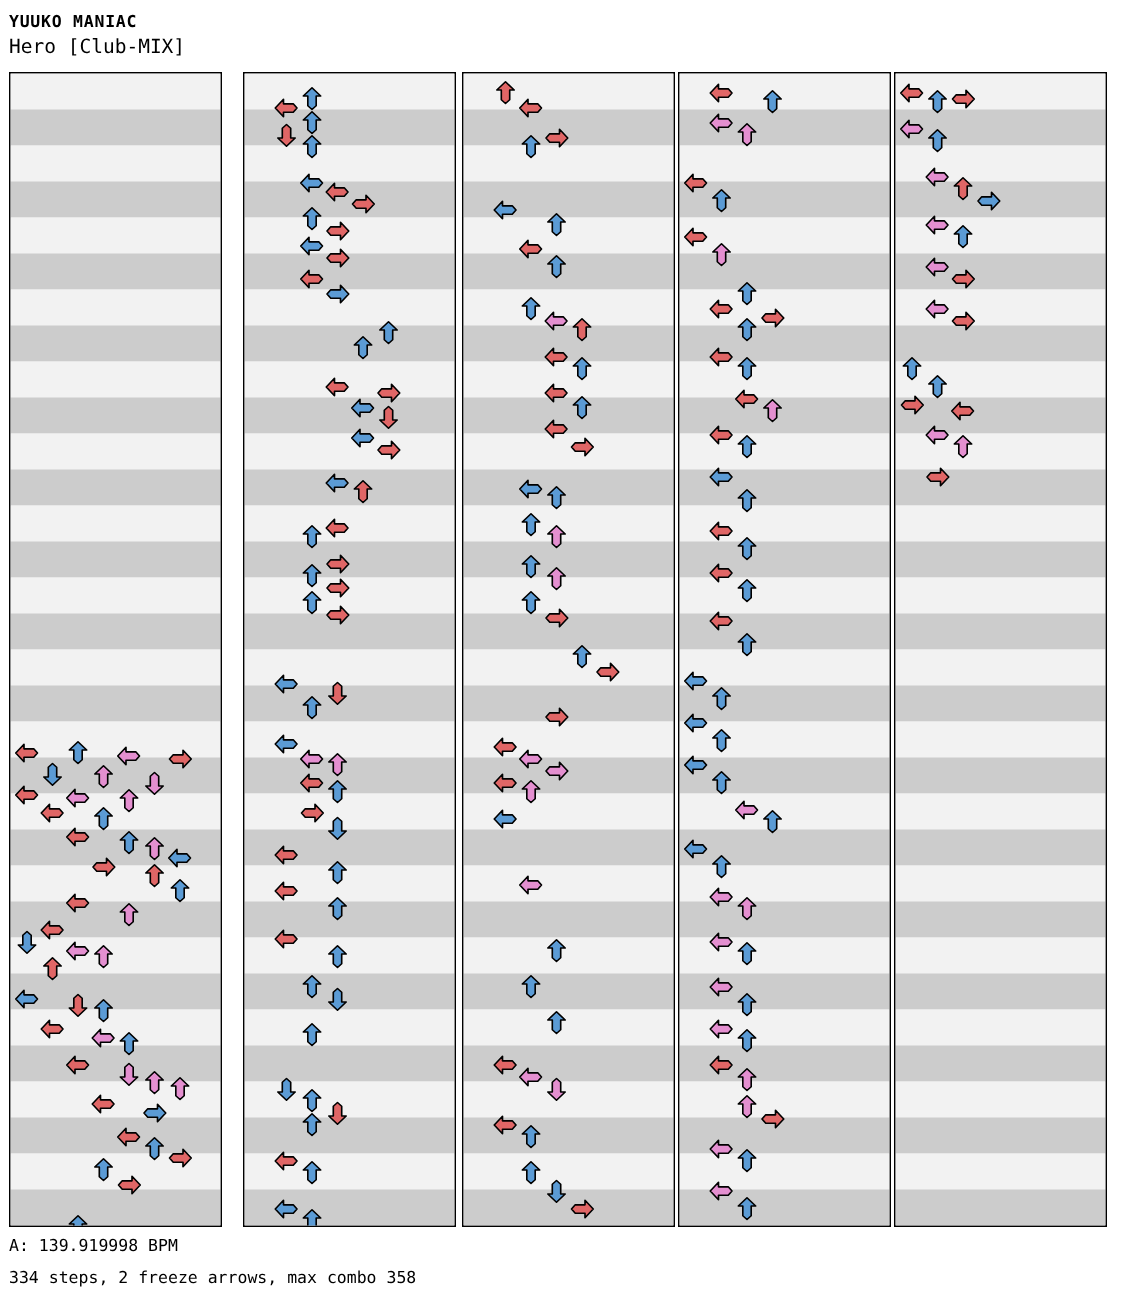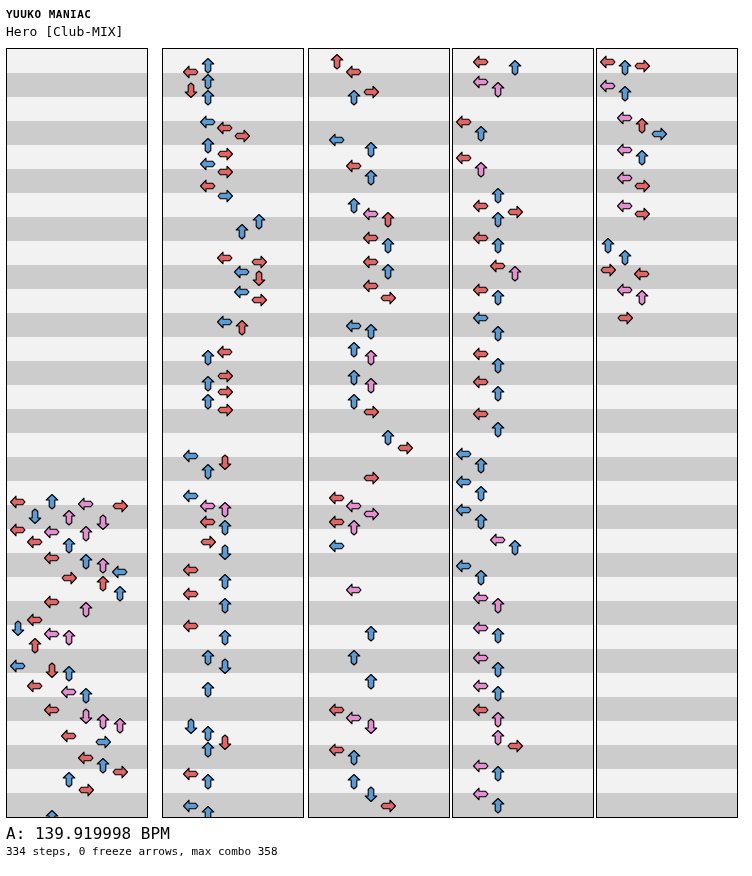--- a/index.html
+++ b/index.html
@@ -43,21 +43,21 @@
   .diff-label {
     position: absolute;
     left: 12px;
     top: 52px;
     font-size: 10px;
   }
   .footer-bpm {
     position: absolute;
     left: 6px;
     top: 824px;
-    font-size: 16px;
+    font-size: 11px;
   }
   .footer-steps {
     position: absolute;
     left: 6px;
     top: 845px;
     font-size: 11px;
   }
 
   .columns {
     position: absolute;
@@ -1819,15 +1819,15 @@
           <svg width="18" height="18" viewBox="0 0 18 18">
             <g transform="rotate(180 9 9)">
               <path class="arrow-body" fill="#e06666" d="M1.5 9 L7 3.2 L7 6.2 L13.5 6.2 L16 9 L13.5 11.8 L7 11.8 L7 14.8 Z"></path>
             </g>
           </svg>
         </div>
       </div>
     </div>
 
   <div class="footer-bpm">A: 139.919998 BPM</div>
-  <div class="footer-steps">334 steps, 0 freeze arrows, max combo 358</div>
+  <div class="footer-steps">334 steps, 2 freeze arrows, max combo 358</div>
 
 </div>
 
 </body></html>

